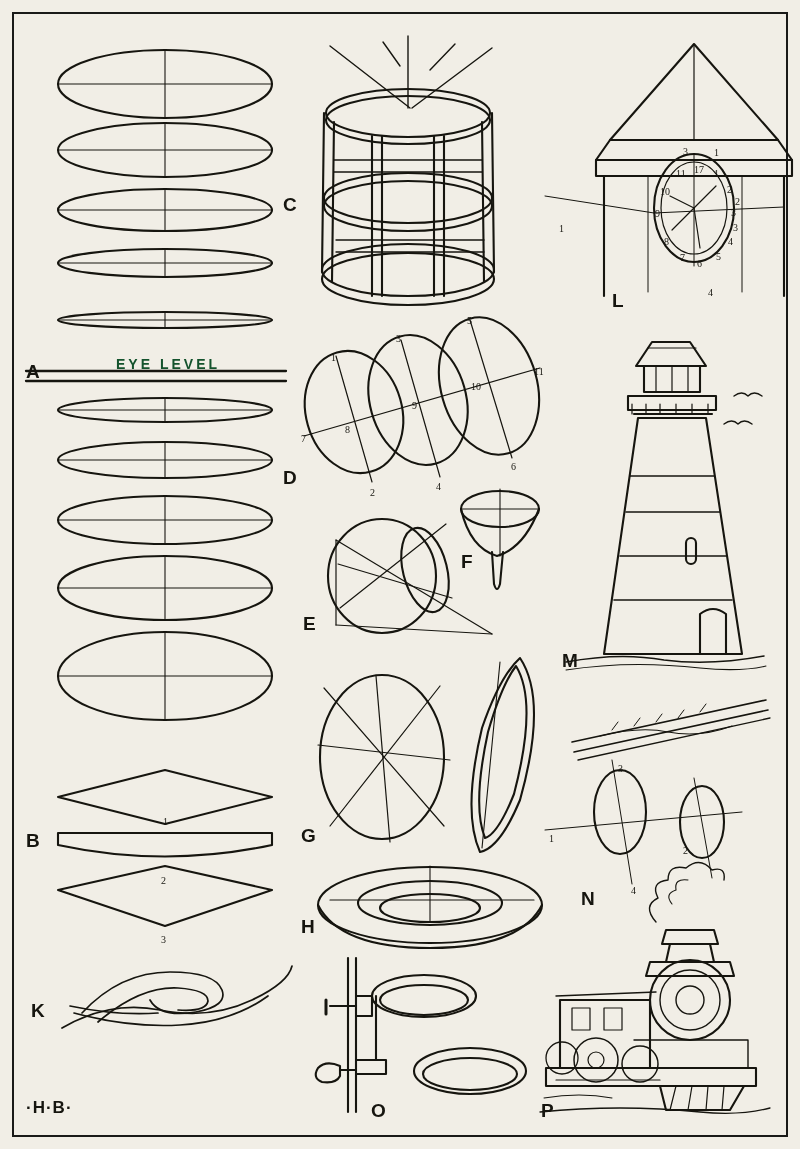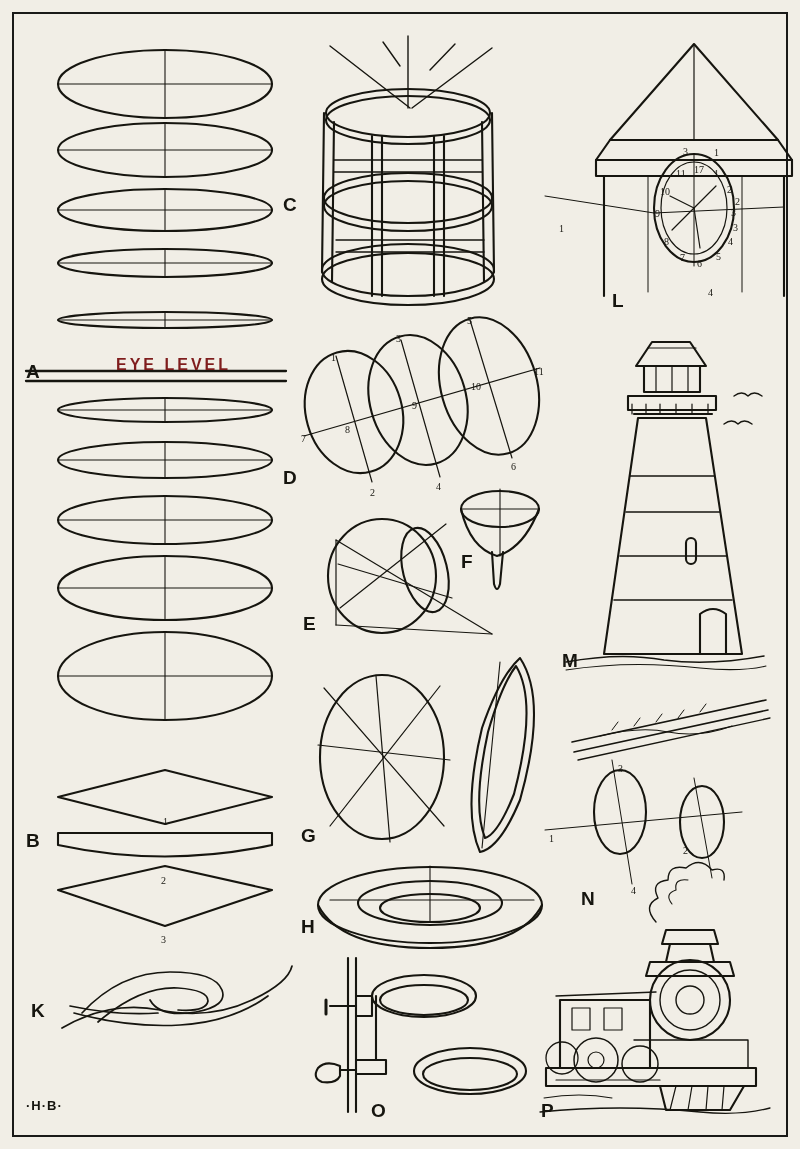--- a/index.html
+++ b/index.html
@@ -29,31 +29,31 @@
   }
   .num{
     position:absolute;
     color:#16150f;
     font-family:"Liberation Serif",serif;
     font-size:10px;
     user-select:none;
   }
   .eyetext{
     position:absolute;
-    color:#7f1d1d;
+    color:#14532d;
     font-family:"Liberation Sans",sans-serif;
-    font-size:16px;
+    font-size:14px;
     letter-spacing:3px;
     font-weight:600;
   }
   .sig{
     position:absolute;
     left:26px;top:1098px;
     font-family:"Liberation Sans",sans-serif;
-    font-size:13px;
+    font-size:17px;
     font-weight:700;
     color:#16150f;
     letter-spacing:1px;
   }
   svg{position:absolute;left:0;top:0;overflow:visible;}
 </style>
 </head>
 <body>
 
 <div id="page">

